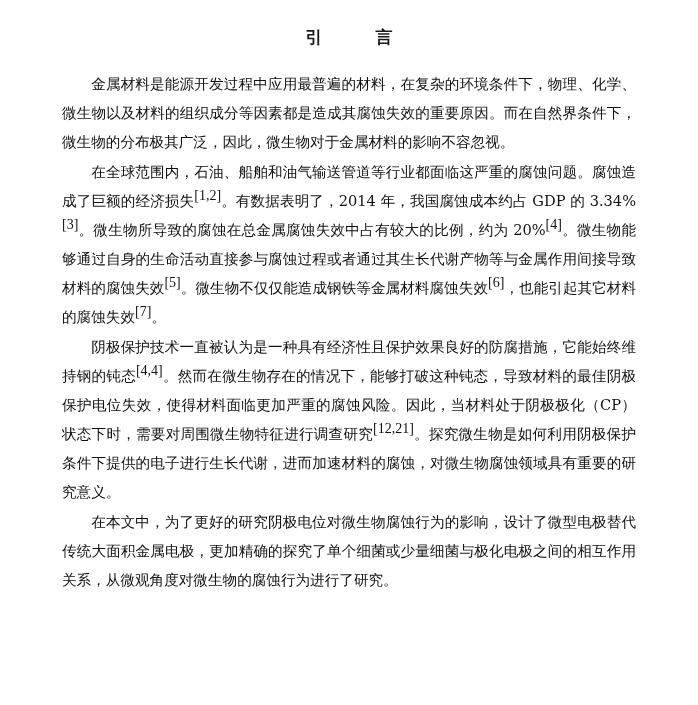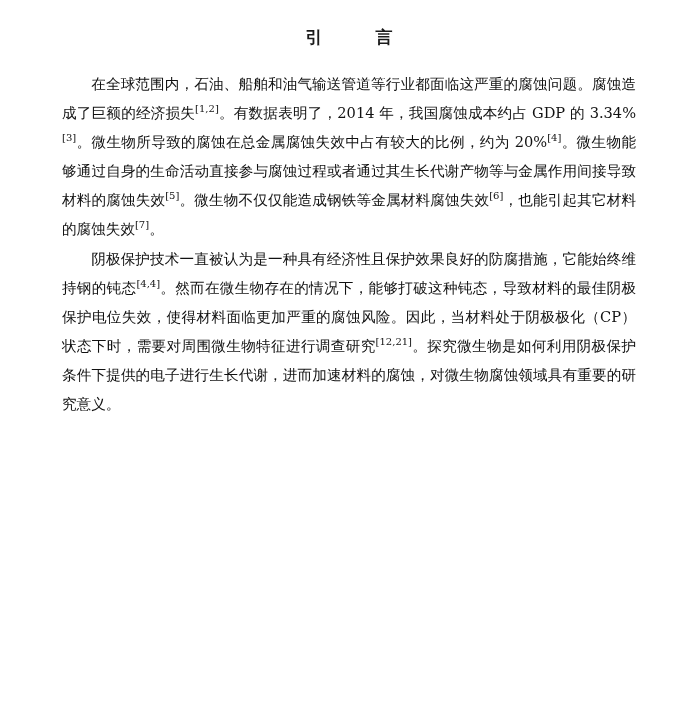--- a/index.html
+++ b/index.html
@@ -35,38 +35,41 @@
     font-size: 14.6px;
     line-height: 29px;
     text-align: justify;
     text-justify: inter-ideograph;
     text-indent: 2em;
     margin: 0 0 1px 0;
     color: #111111;
     word-break: break-all;
   }
   sup.ref {
-    font-size: 10px;
+    font-size: 14px;
     vertical-align: super;
     line-height: 0;
+    font-family: Liberation Serif, serif;
   }
   .latin {
     font-family: "DejaVu Serif", "Liberation Serif", serif;
   }
 </style>
 </head>
 <body>
 
 <div class="page">
 
   <div class="doc-title">引　言</div>
 
+  <p class="para">金属材料是能源开发过程中应用最普遍的材料，在复杂的环境条件下，物理、化学、微生物以及材料的组织成分等因素都是造成其腐蚀失效的重要原因。而在自然界条件下，微生物的分布极其广泛，因此，微生物对于金属材料的影响不容忽视。</p>
 
   <p class="para">
     <span>在全球范围内，石油、船舶和油气输送管道等行业都面临这严重的腐蚀问题。腐蚀造成了巨额的经济损失</span><sup class="ref latin">[1,2]</sup><span>。有数据表明了，</span><span class="latin">2014 </span><span>年，我国腐蚀成本约占 </span><span class="latin">GDP </span><span>的 </span><span class="latin">3.34%</span><sup class="ref latin">[3]</sup><span>。微生物所导致的腐蚀在总金属腐蚀失效中占有较大的比例，约为 </span><span class="latin">20%</span><sup class="ref latin">[4]</sup><span>。微生物能够通过自身的生命活动直接参与腐蚀过程或者通过其生长代谢产物等与金属作用间接导致材料的腐蚀失效</span><sup class="ref latin">[5]</sup><span>。微生物不仅仅能造成钢铁等金属材料腐蚀失效</span><sup class="ref latin">[6]</sup><span>，也能引起其它材料的腐蚀失效</span><sup class="ref latin">[7]</sup><span>。</span>
   </p>
 
   <p class="para">
     <span>阴极保护技术一直被认为是一种具有经济性且保护效果良好的防腐措施，它能始终维持钢的钝态</span><sup class="ref latin">[4,4]</sup><span>。然而在微生物存在的情况下，能够打破这种钝态，导致材料的最佳阴极保护电位失效，使得材料面临更加严重的腐蚀风险。因此，当材料处于阴极极化（</span><span class="latin">CP</span><span>）状态下时，需要对周围微生物特征进行调查研究</span><sup class="ref latin">[12,21]</sup><span>。探究微生物是如何利用阴极保护条件下提供的电子进行生长代谢，进而加速材料的腐蚀，对微生物腐蚀领域具有重要的研究意义。</span>
   </p>
 
+  <p class="para">在本文中，为了更好的研究阴极电位对微生物腐蚀行为的影响，设计了微型电极替代传统大面积金属电极，更加精确的探究了单个细菌或少量细菌与极化电极之间的相互作用关系，从微观角度对微生物的腐蚀行为进行了研究。</p>
 
 </div>
 
 </body></html>

